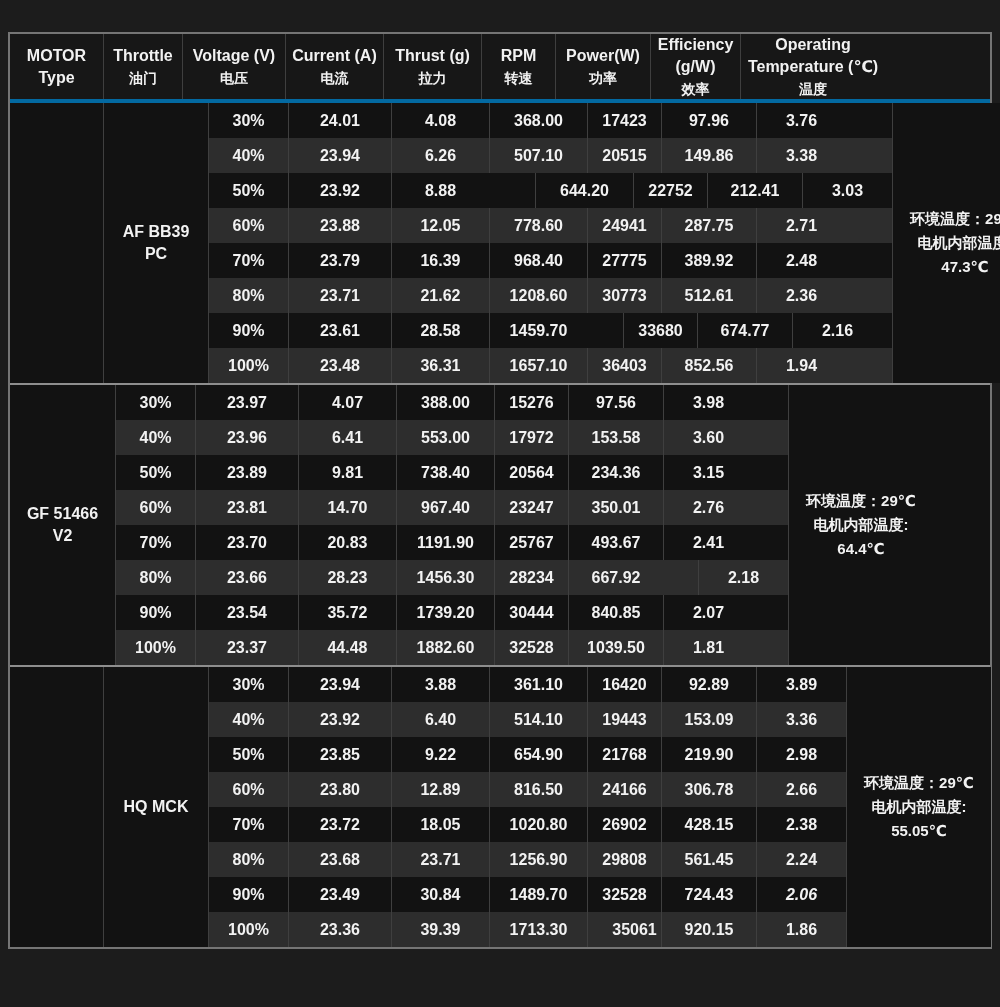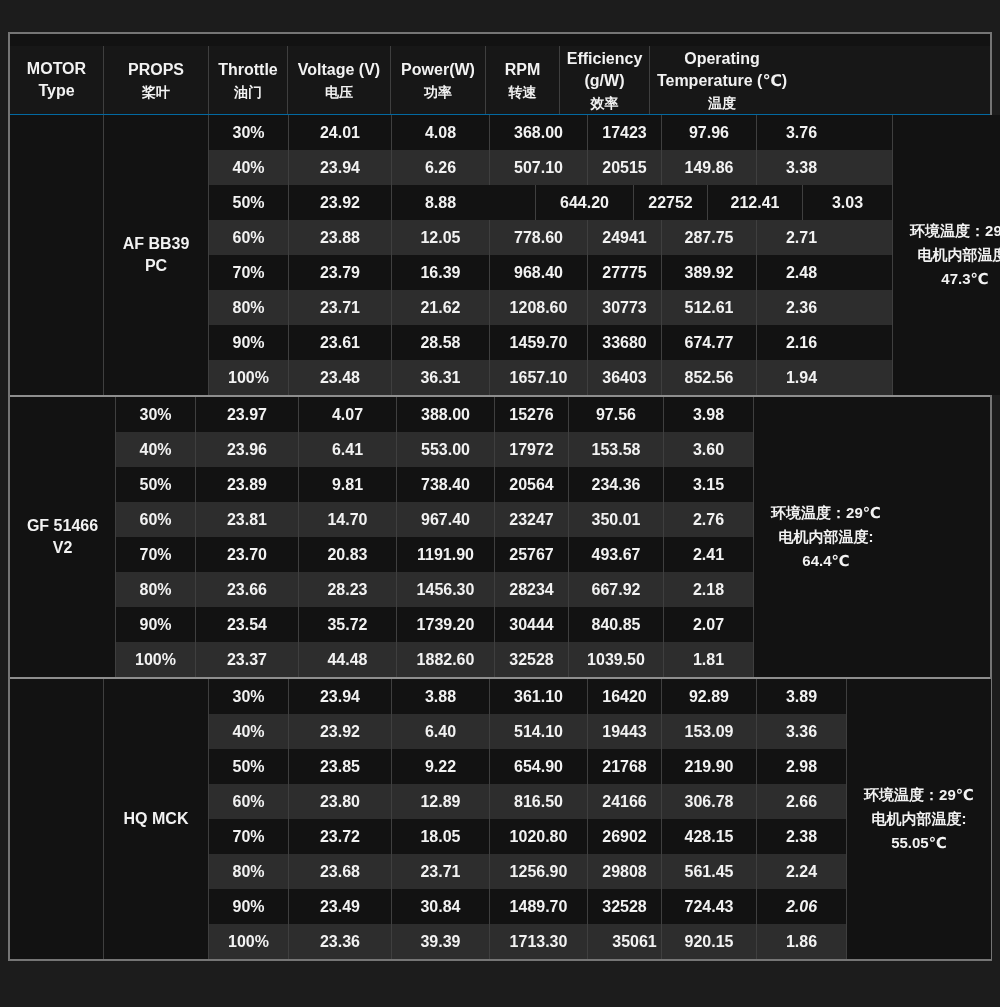--- a/index.html
+++ b/index.html
@@ -13,22 +13,21 @@
     width:1000px;height:1007px;background:var(--page-bg);
     font-family:"Liberation Sans","DejaVu Sans",sans-serif;color:var(--text);
   }
   .table-wrap{
     margin:32px 8px 0 8px;width:984px;
     border:2px solid var(--table-border);
     background:var(--row-dark);
   }
   .header-row{
     display:flex;height:69px;background:var(--header-bg);
-    border-bottom:1px solid #0369a1;
-    margin-top:12px;
+    border-bottom:4px solid #0369a1;
   }
   .cell{
     display:flex;flex-direction:column;align-items:center;justify-content:center;
     border-left:1px solid var(--grid-line);text-align:center;flex:0 0 auto;
   }
   .header-row > .cell:first-child{border-left:none;}
   .hl-en{font-size:16px;font-weight:700;line-height:22px;}
   .hl-cn{font-size:14px;font-weight:700;line-height:20px;margin-top:1px;}
   .section{display:flex;}
   .section-divide{border-top:2px solid var(--section-line);}
@@ -45,39 +44,43 @@
 </style>
 </head>
 <body>
 
 <div class="table-wrap">
   <div class="header-row" id="header-row">
       <div class="cell th" style="width: 93px;">
         <div class="hl-en">MOTOR</div>
         <div class="hl-en">Type</div>
       </div>
-      <div class="cell th" style="width: 105px;">
-        <div class="hl-en">PROPS</div>
-        <div class="hl-cn">桨叶</div>
-      </div>
       <div class="cell th" style="width: 79px;">
         <div class="hl-en">Throttle</div>
         <div class="hl-cn">油门</div>
       </div>
       <div class="cell th" style="width: 103px;">
         <div class="hl-en">Voltage (V)</div>
         <div class="hl-cn">电压</div>
       </div>
+      <div class="cell th" style="width: 98px;">
+        <div class="hl-en">Current (A)</div>
+        <div class="hl-cn">电流</div>
+      </div>
+      <div class="cell th" style="width: 98px;">
+        <div class="hl-en">Thrust (g)</div>
+        <div class="hl-cn">拉力</div>
+      </div>
+      <div class="cell th" style="width: 74px;">
+        <div class="hl-en">RPM</div>
+        <div class="hl-cn">转速</div>
+      </div>
       <div class="cell th" style="width: 95px;">
         <div class="hl-en">Power(W)</div>
         <div class="hl-cn">功率</div>
-      </div>
-      <div class="cell th" style="width: 74px;">
-        <div class="hl-en">RPM</div>
-        <div class="hl-cn">转速</div>
       </div>
       <div class="cell th" style="width: 90px;">
         <div class="hl-en">Efficiency</div>
         <div class="hl-en">(g/W)</div>
         <div class="hl-cn">效率</div>
       </div>
       <div class="cell th" style="width: 145px;">
         <div class="hl-en">Operating</div>
         <div class="hl-en">Temperature (℃)</div>
         <div class="hl-cn">温度</div>
@@ -143,21 +146,21 @@
             <div class="cell dcell" style="width: 98px;">1208.60</div>
             <div class="cell dcell" style="width: 74px;">30773</div>
             <div class="cell dcell" style="width: 95px;">512.61</div>
             <div class="cell dcell" style="width: 90px;">2.36</div>
           </div>
           <div class="row odd">
             <div class="cell dcell" style="width: 79px;">90%</div>
             <div class="cell dcell" style="width: 103px;">23.61</div>
             <div class="cell dcell" style="width: 98px;">28.58</div>
             <div class="cell dcell" style="width: 98px;">1459.70</div>
-            <div class="cell dcell" style="width: 74px;">33680</div>
+            <div class="cell dcell" style="width: 74px; margin-left: 36px;">33680</div>
             <div class="cell dcell" style="width: 95px;">674.77</div>
             <div class="cell dcell" style="width: 90px;">2.16</div>
           </div>
           <div class="row even">
             <div class="cell dcell" style="width: 79px;">100%</div>
             <div class="cell dcell" style="width: 103px;">23.48</div>
             <div class="cell dcell" style="width: 98px;">36.31</div>
             <div class="cell dcell" style="width: 98px;">1657.10</div>
             <div class="cell dcell" style="width: 74px;">36403</div>
             <div class="cell dcell" style="width: 95px;">852.56</div>
@@ -221,21 +224,21 @@
             <div class="cell dcell" style="width: 95px;">493.67</div>
             <div class="cell dcell" style="width: 90px;">2.41</div>
           </div>
           <div class="row even">
             <div class="cell dcell" style="width: 79px;">80%</div>
             <div class="cell dcell" style="width: 103px;">23.66</div>
             <div class="cell dcell" style="width: 98px;">28.23</div>
             <div class="cell dcell" style="width: 98px;">1456.30</div>
             <div class="cell dcell" style="width: 74px;">28234</div>
             <div class="cell dcell" style="width: 95px;">667.92</div>
-            <div class="cell dcell" style="width: 90px;">2.18</div>
+            <div class="cell dcell" style="width: 90px; margin-left: 35px;">2.18</div>
           </div>
           <div class="row odd">
             <div class="cell dcell" style="width: 79px;">90%</div>
             <div class="cell dcell" style="width: 103px;">23.54</div>
             <div class="cell dcell" style="width: 98px;">35.72</div>
             <div class="cell dcell" style="width: 98px;">1739.20</div>
             <div class="cell dcell" style="width: 74px;">30444</div>
             <div class="cell dcell" style="width: 95px;">840.85</div>
             <div class="cell dcell" style="width: 90px;">2.07</div>
           </div>

